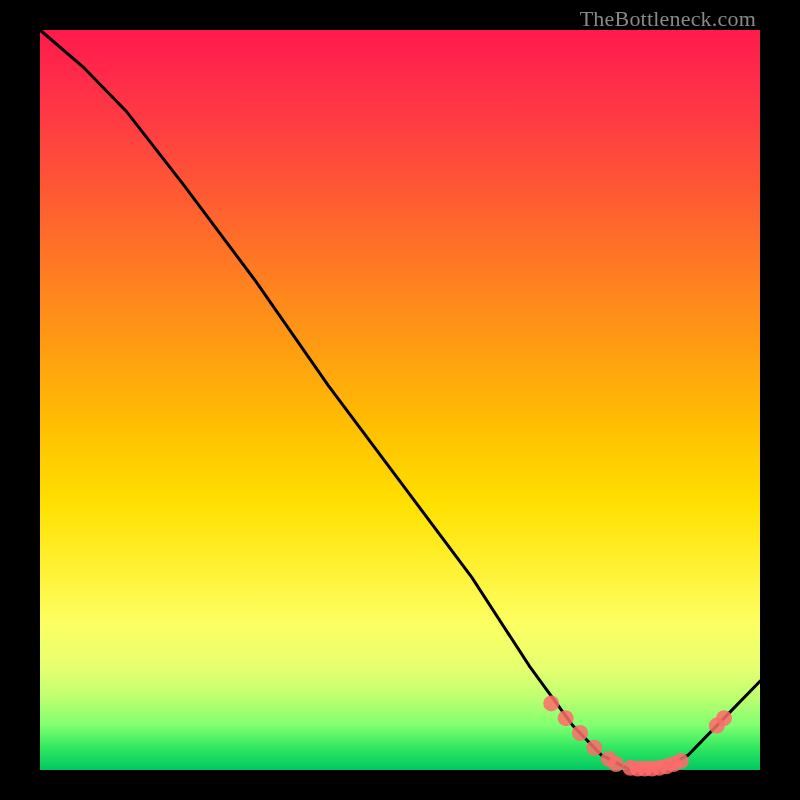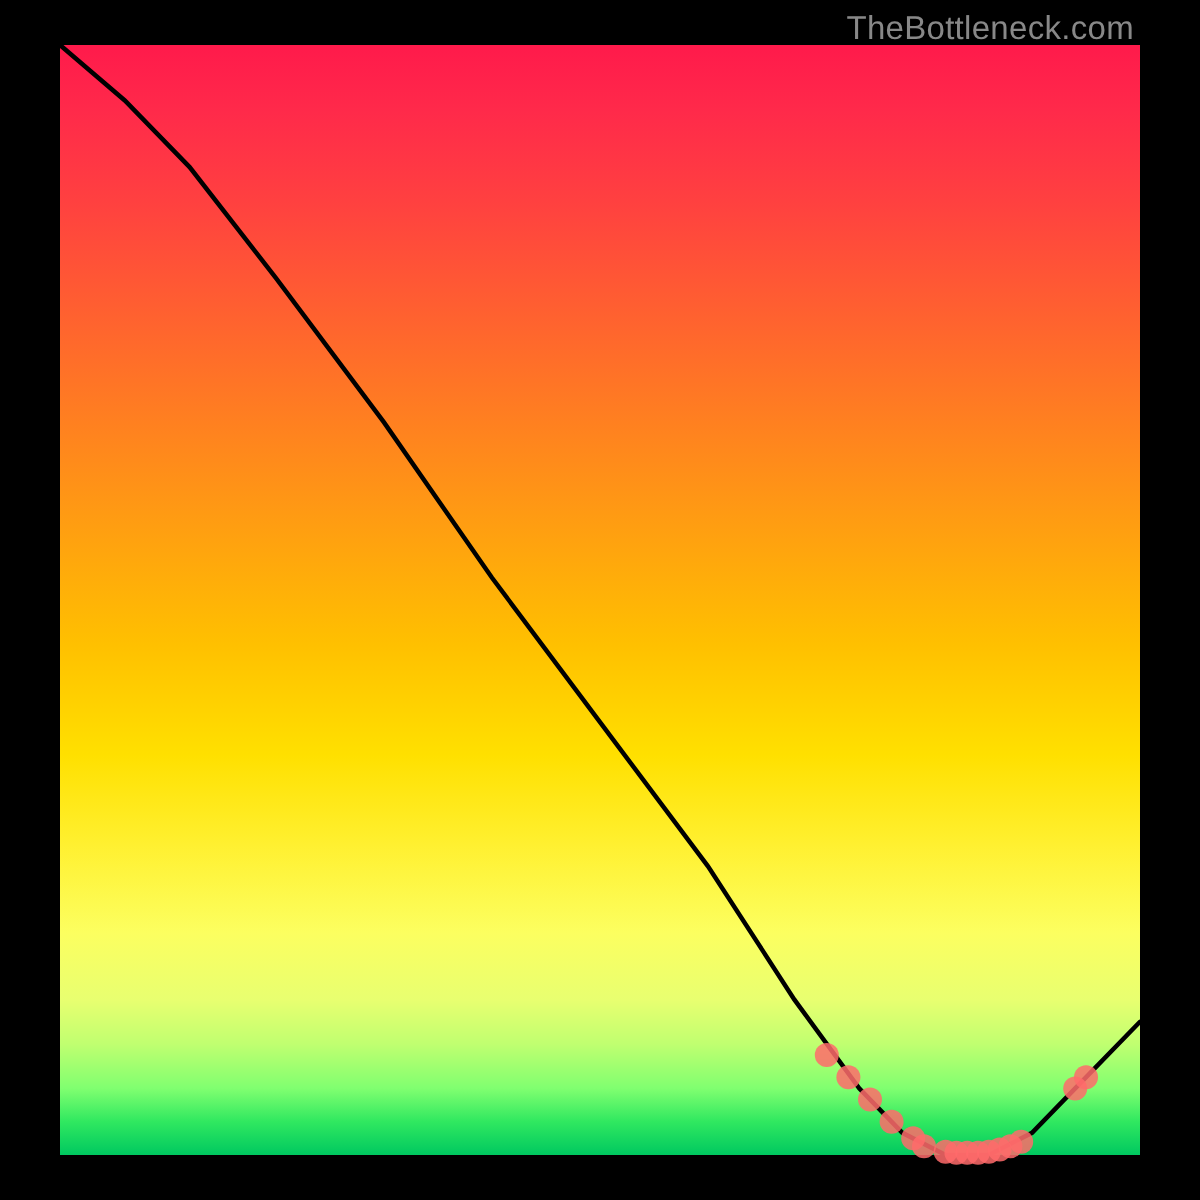--- a/index.html
+++ b/index.html
@@ -43,20 +43,21 @@
     );
   }
   .watermark {
     position: absolute;
     top: 6px;
     right: 44px;
     color: #888;
     font-size: 22px;
     letter-spacing: 0.2px;
     font-weight: 500;
+    font-family: Liberation Serif, serif;
   }
   svg.curve {
     position: absolute;
     left: 0;
     top: 0;
     width: 720px;
     height: 740px;
     overflow: visible;
   }
 </style>

